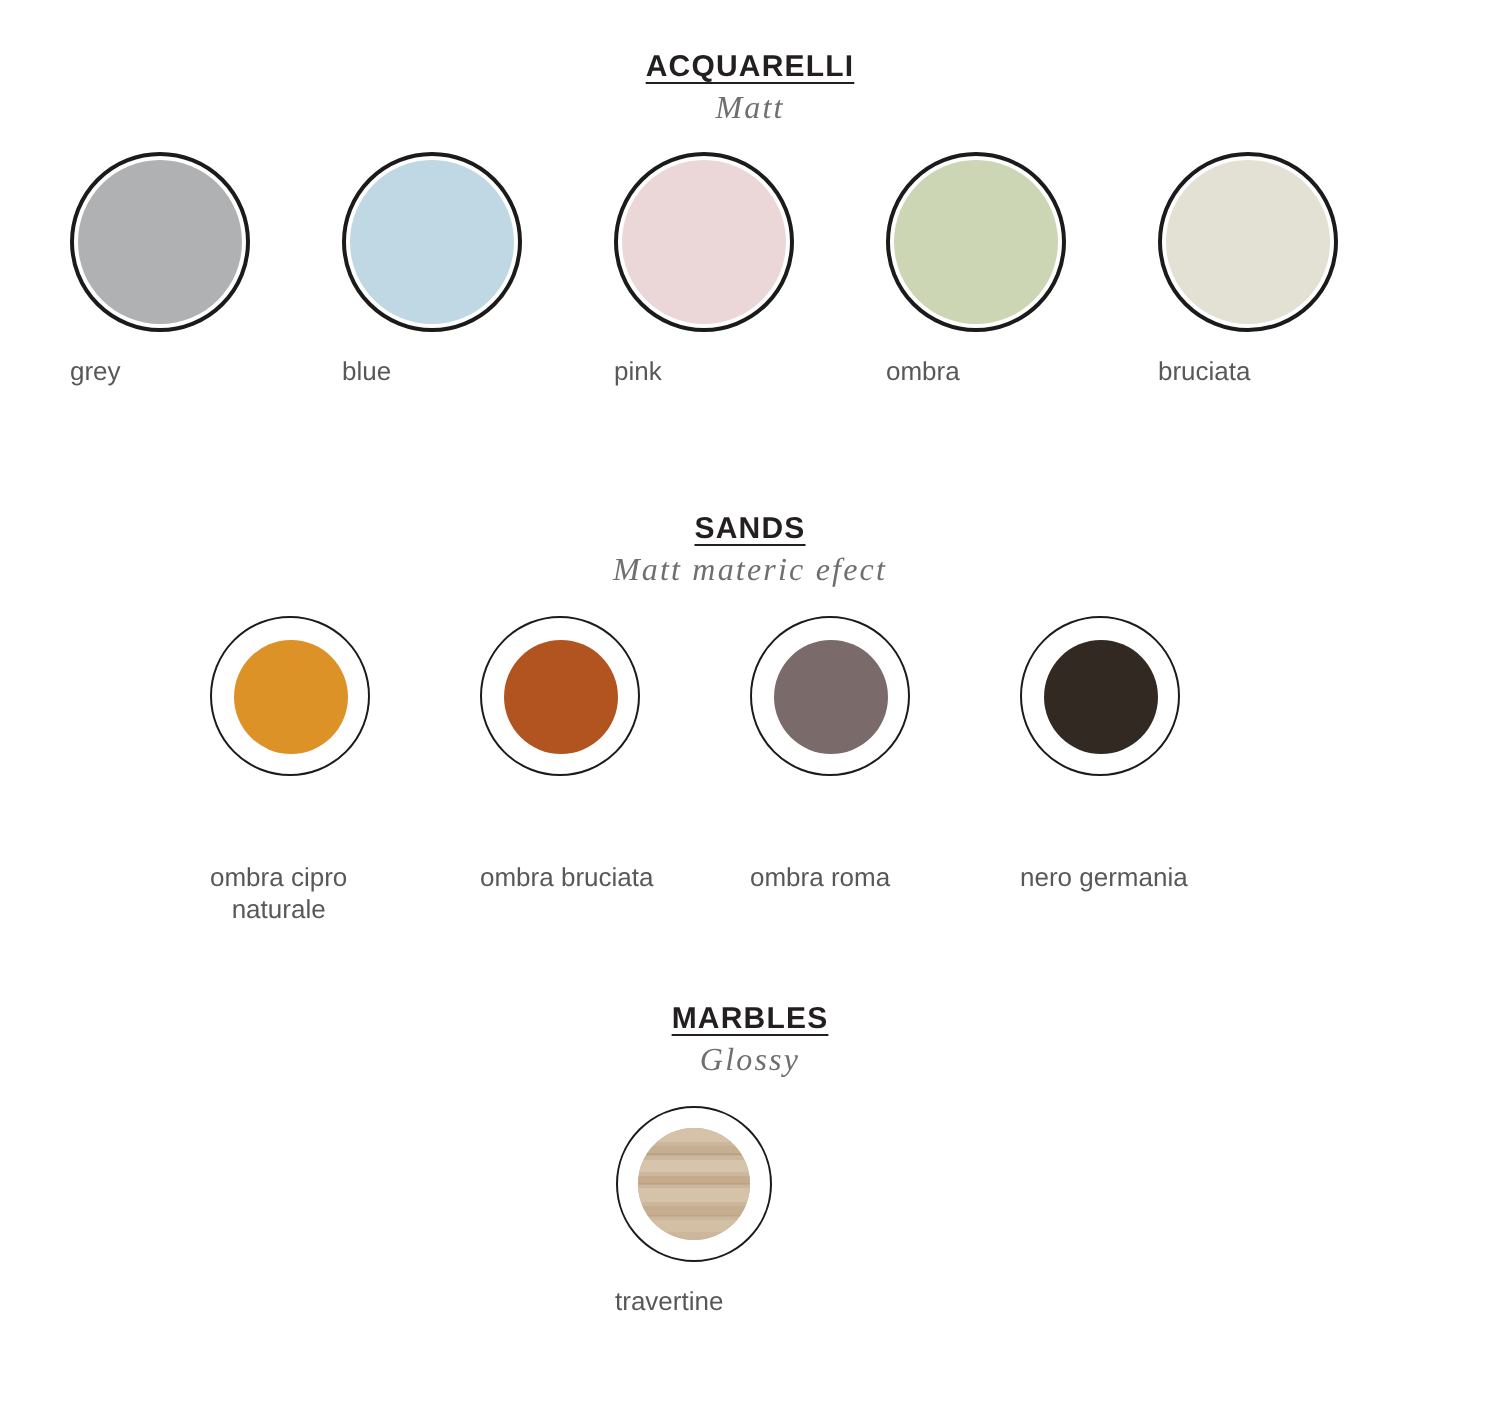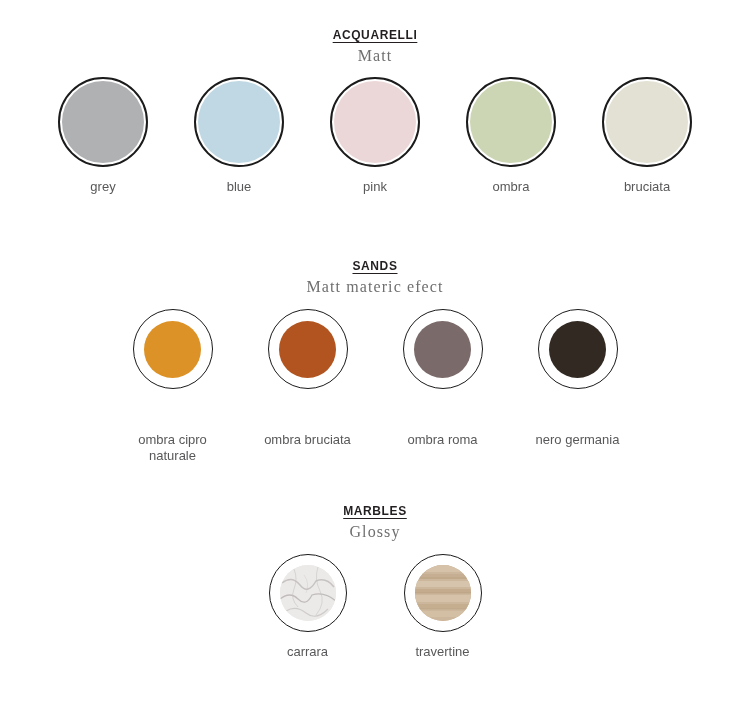--- a/index.html
+++ b/index.html
@@ -24,48 +24,49 @@
   
   .section {
     width: 100%;
     text-align: center;
   }
   .section-header {
     text-align: center;
   }
   .section-title {
     font-family: "Liberation Sans", sans-serif;
-    font-size: 12px;
+    font-size: 15px;
     font-weight: 700;
     letter-spacing: 0.6px;
     color: #231f20;
     text-decoration: underline;
     text-underline-offset: 3px;
     display: inline-block;
     line-height: 18px;
   }
   .section-subtitle {
     font-family: "Liberation Serif", serif;
+    font-style: italic;
     font-size: 16px;
     letter-spacing: 1.1px;
     color: #6f6f6f;
     line-height: 20px;
     margin-top: 2px;
   }
 
   
   .swatch-row {
     display: flex;
     justify-content: center;
     align-items: flex-start;
   }
   .swatch {
     display: flex;
     flex-direction: column;
-    align-items: center;
+    align-items: flex-start;
   }
   .swatch-circle {
     border-radius: 50%;
     background: #ffffff;
     display: flex;
     align-items: center;
     justify-content: center;
     box-sizing: border-box;
   }
   .swatch-fill {
@@ -213,36 +214,20 @@
     </div>
   </div>
 
   <div class="section sec-marbles">
     <div class="section-header">
       <div class="section-title">MARBLES</div>
       <div class="section-subtitle">Glossy</div>
     </div>
     <div class="swatch-row row-marbles">
 
-      <div class="swatch">
-        <div class="swatch-circle">
-          <div class="swatch-fill" style="background:#eceae8;">
-            <svg width="56" height="56" viewBox="0 0 56 56">
-              <rect width="56" height="56" fill="#eceae8"></rect>
-              <path d="M2 18 Q12 10 20 20 T36 16 Q46 12 54 22" stroke="#b9b6b6" stroke-width="1.5" fill="none" opacity="0.75"></path>
-              <path d="M0 34 Q10 26 18 34 T32 30 Q44 26 56 36" stroke="#a7a3a3" stroke-width="1.2" fill="none" opacity="0.65"></path>
-              <path d="M6 46 Q16 40 26 48 T48 44" stroke="#bbb8b8" stroke-width="1.1" fill="none" opacity="0.6"></path>
-              <path d="M14 4 Q18 14 14 24 T18 42" stroke="#c2bfbf" stroke-width="1" fill="none" opacity="0.55"></path>
-              <path d="M38 2 Q34 14 40 26 T36 50" stroke="#c2bfbf" stroke-width="1" fill="none" opacity="0.5"></path>
-              <path d="M24 10 Q30 18 26 28" stroke="#cac7c7" stroke-width="0.8" fill="none" opacity="0.5"></path>
-            </svg>
-          </div>
-        </div>
-        <div class="swatch-label">carrara</div>
-      </div>
 
       <div class="swatch">
         <div class="swatch-circle">
           <div class="swatch-fill" style="background:#cdb79c;">
             <svg width="56" height="56" viewBox="0 0 56 56">
               <rect width="56" height="56" fill="#cdb79c"></rect>
               <rect y="0" width="56" height="7" fill="#d7c4ab" opacity="0.8"></rect>
               <rect y="9" width="56" height="5" fill="#c2a98c" opacity="0.6"></rect>
               <rect y="16" width="56" height="6" fill="#dacaB3" opacity="0.7"></rect>
               <rect y="24" width="56" height="4" fill="#bda283" opacity="0.55"></rect>

